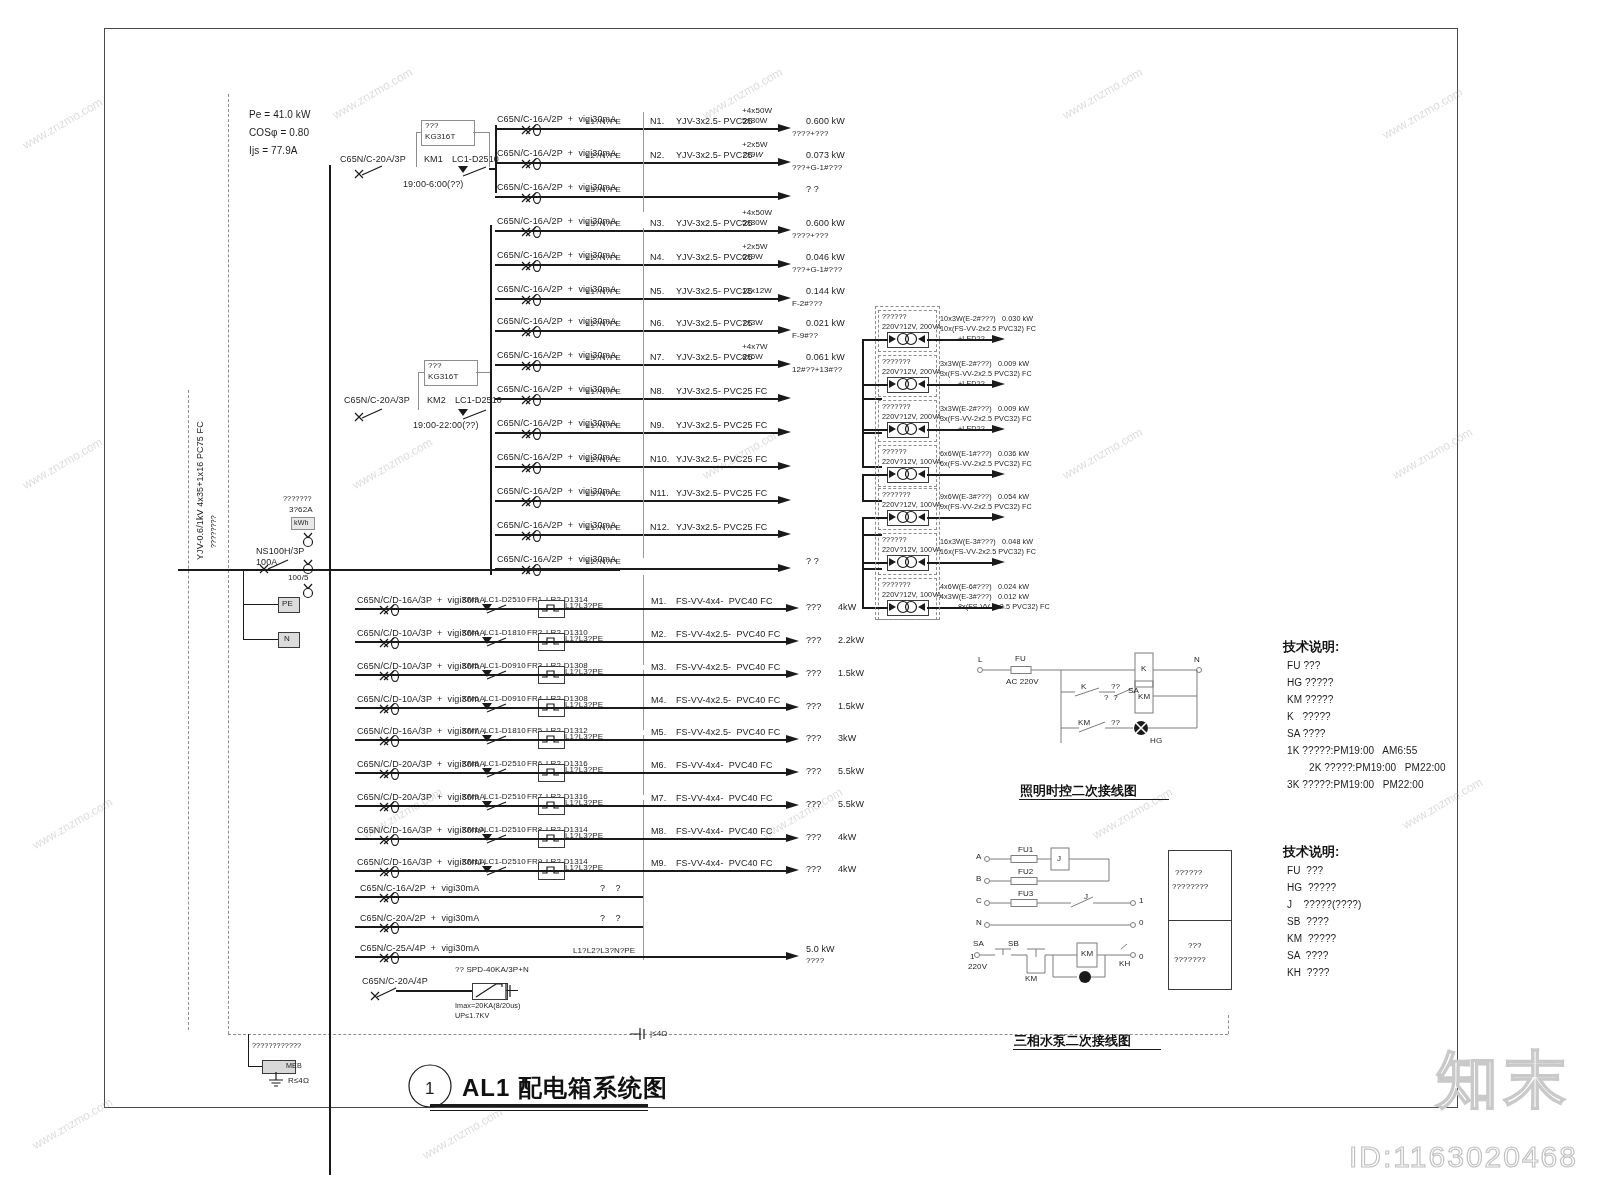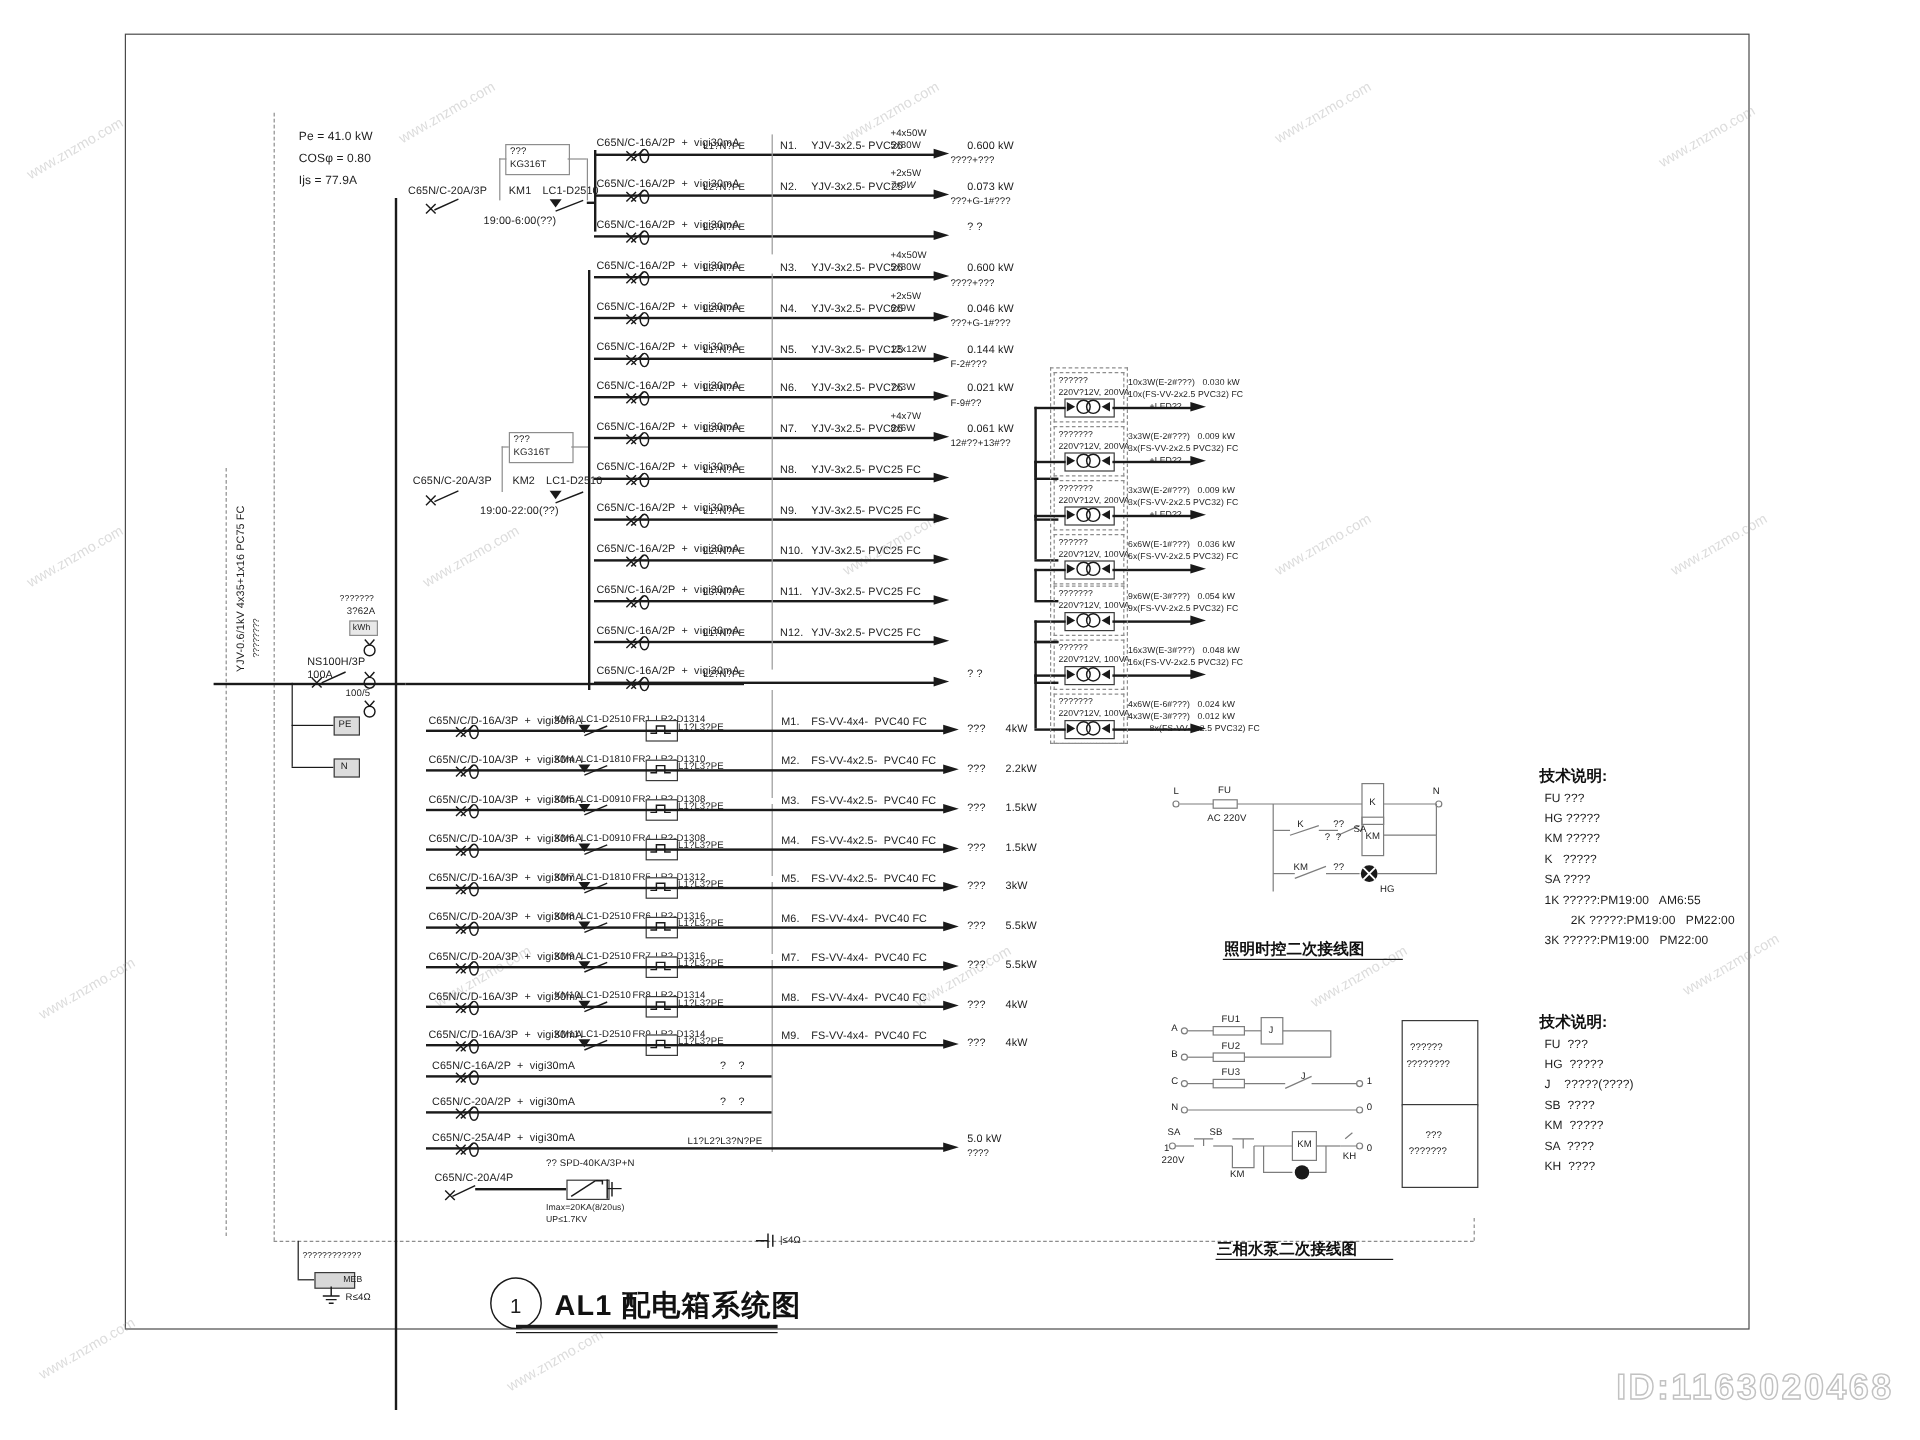--- a/index.html
+++ b/index.html
@@ -21,21 +21,21 @@
   .dashbox{position:absolute;border:1px dashed #8d8d8d;}
   .box{position:absolute;border:1px solid #3a3a3a;background:#fff;}
   .boxg{position:absolute;border:1px solid #8d8d8d;background:#fff;}
   .rot{transform-origin:0 0;transform:rotate(-90deg);}
   .ttl{position:absolute;font-size:24px;font-weight:bold;letter-spacing:1px;color:#111;}
   .sttl{position:absolute;font-size:13px;font-weight:bold;color:#111;}
   .wm{position:absolute;color:rgba(150,150,150,.33);font-size:12px;
       transform:rotate(-30deg);transform-origin:0 0;white-space:nowrap;pointer-events:none;}
   .wmbig{position:absolute;right:28px;bottom:78px;font-size:62px;font-weight:bold;
       color:transparent;-webkit-text-stroke:1.4px #c9c9c9;letter-spacing:6px;}
-  .wmid{position:absolute;right:22px;bottom:26px;font-size:30px;font-weight:bold;
+  .wmid{position:absolute;right:22px;bottom:26px;font-size:30px;font-weight:normal;
       color:transparent;-webkit-text-stroke:1.2px #c2c2c2;letter-spacing:2px;}
   svg{position:absolute;overflow:visible;}
   .st{stroke:#1a1a1a;fill:none;stroke-width:1.2;}
   .stg{stroke:#7d7d7d;fill:none;stroke-width:1;}
   .fl{fill:#1a1a1a;}
 </style>
 </head>
 <body>
 
 <div class="canvas">
@@ -53,20 +53,21 @@
   <div class="wm" style="left:1060px;top:470px;">www.znzmo.com</div>
   <div class="wm" style="left:1390px;top:470px;">www.znzmo.com</div>
   <div class="wm" style="left:30px;top:840px;">www.znzmo.com</div>
   <div class="wm" style="left:360px;top:830px;">www.znzmo.com</div>
   <div class="wm" style="left:760px;top:830px;">www.znzmo.com</div>
   <div class="wm" style="left:1090px;top:830px;">www.znzmo.com</div>
   <div class="wm" style="left:1400px;top:820px;">www.znzmo.com</div>
   <div class="wm" style="left:30px;top:1140px;">www.znzmo.com</div>
   <div class="wm" style="left:420px;top:1150px;">www.znzmo.com</div>
 
+  <div class="wmbig">知末</div>
   <div class="wmid">ID:1163020468</div>
 
   <div class="t t10" style="left:249px;top:110px;">Pe = 41.0 kW</div>
   <div class="t t10" style="left:249px;top:128px;">COSφ = 0.80</div>
   <div class="t t10" style="left:249px;top:146px;">Ijs = 77.9A</div>
 
   <div class="dash-v" style="left:228px;top:94px;height:940px;"></div>
   <div class="dash-h" style="left:228px;top:1034px;width:1000px;"></div>
   <div class="dash-v" style="left:1228px;top:1015px;height:19px;"></div>
   <div class="dash-v" style="left:188px;top:390px;height:640px;"></div>
@@ -145,21 +146,21 @@
   <svg style="left:352px;top:401px;" width="46" height="28">
     <path class="st" d="M3,12 L11,20 M11,12 L3,20"></path>
     <path class="st" d="M10,17 L30,8"></path>
   </svg>
   <div class="t" style="left:427px;top:396px;">KM2</div>
   <div class="t" style="left:455px;top:396px;">LC1-D2510</div>
   <svg style="left:456px;top:403px;" width="46" height="26">
     <path class="fl" d="M2,6 L12,6 L7,13 Z"></path>
     <path class="st" d="M7,16 L30,7"></path>
   </svg>
-  <div class="t" style="left:400px;top:421px;">19:00-22:00(??)</div>
+  <div class="t" style="left:413px;top:421px;">19:00-22:00(??)</div>
   <div class="boxg" style="left:424px;top:360px;width:52px;height:24px;"></div>
   <div class="t t8" style="left:428px;top:362px;">???</div>
   <div class="t t8" style="left:428px;top:373px;">KG316T</div>
   <div class="ln h" style="left:418px;top:372px;width:6px;background:#8d8d8d;"></div>
   <div class="ln v" style="left:418px;top:372px;height:38px;background:#8d8d8d;"></div>
   <div class="ln h" style="left:476px;top:372px;width:14px;background:#8d8d8d;"></div>
   <div class="ln v" style="left:490px;top:372px;height:38px;background:#8d8d8d;"></div>
 
   <div class="ln vb" style="left:490px;top:225px;height:350px;"></div>
 

